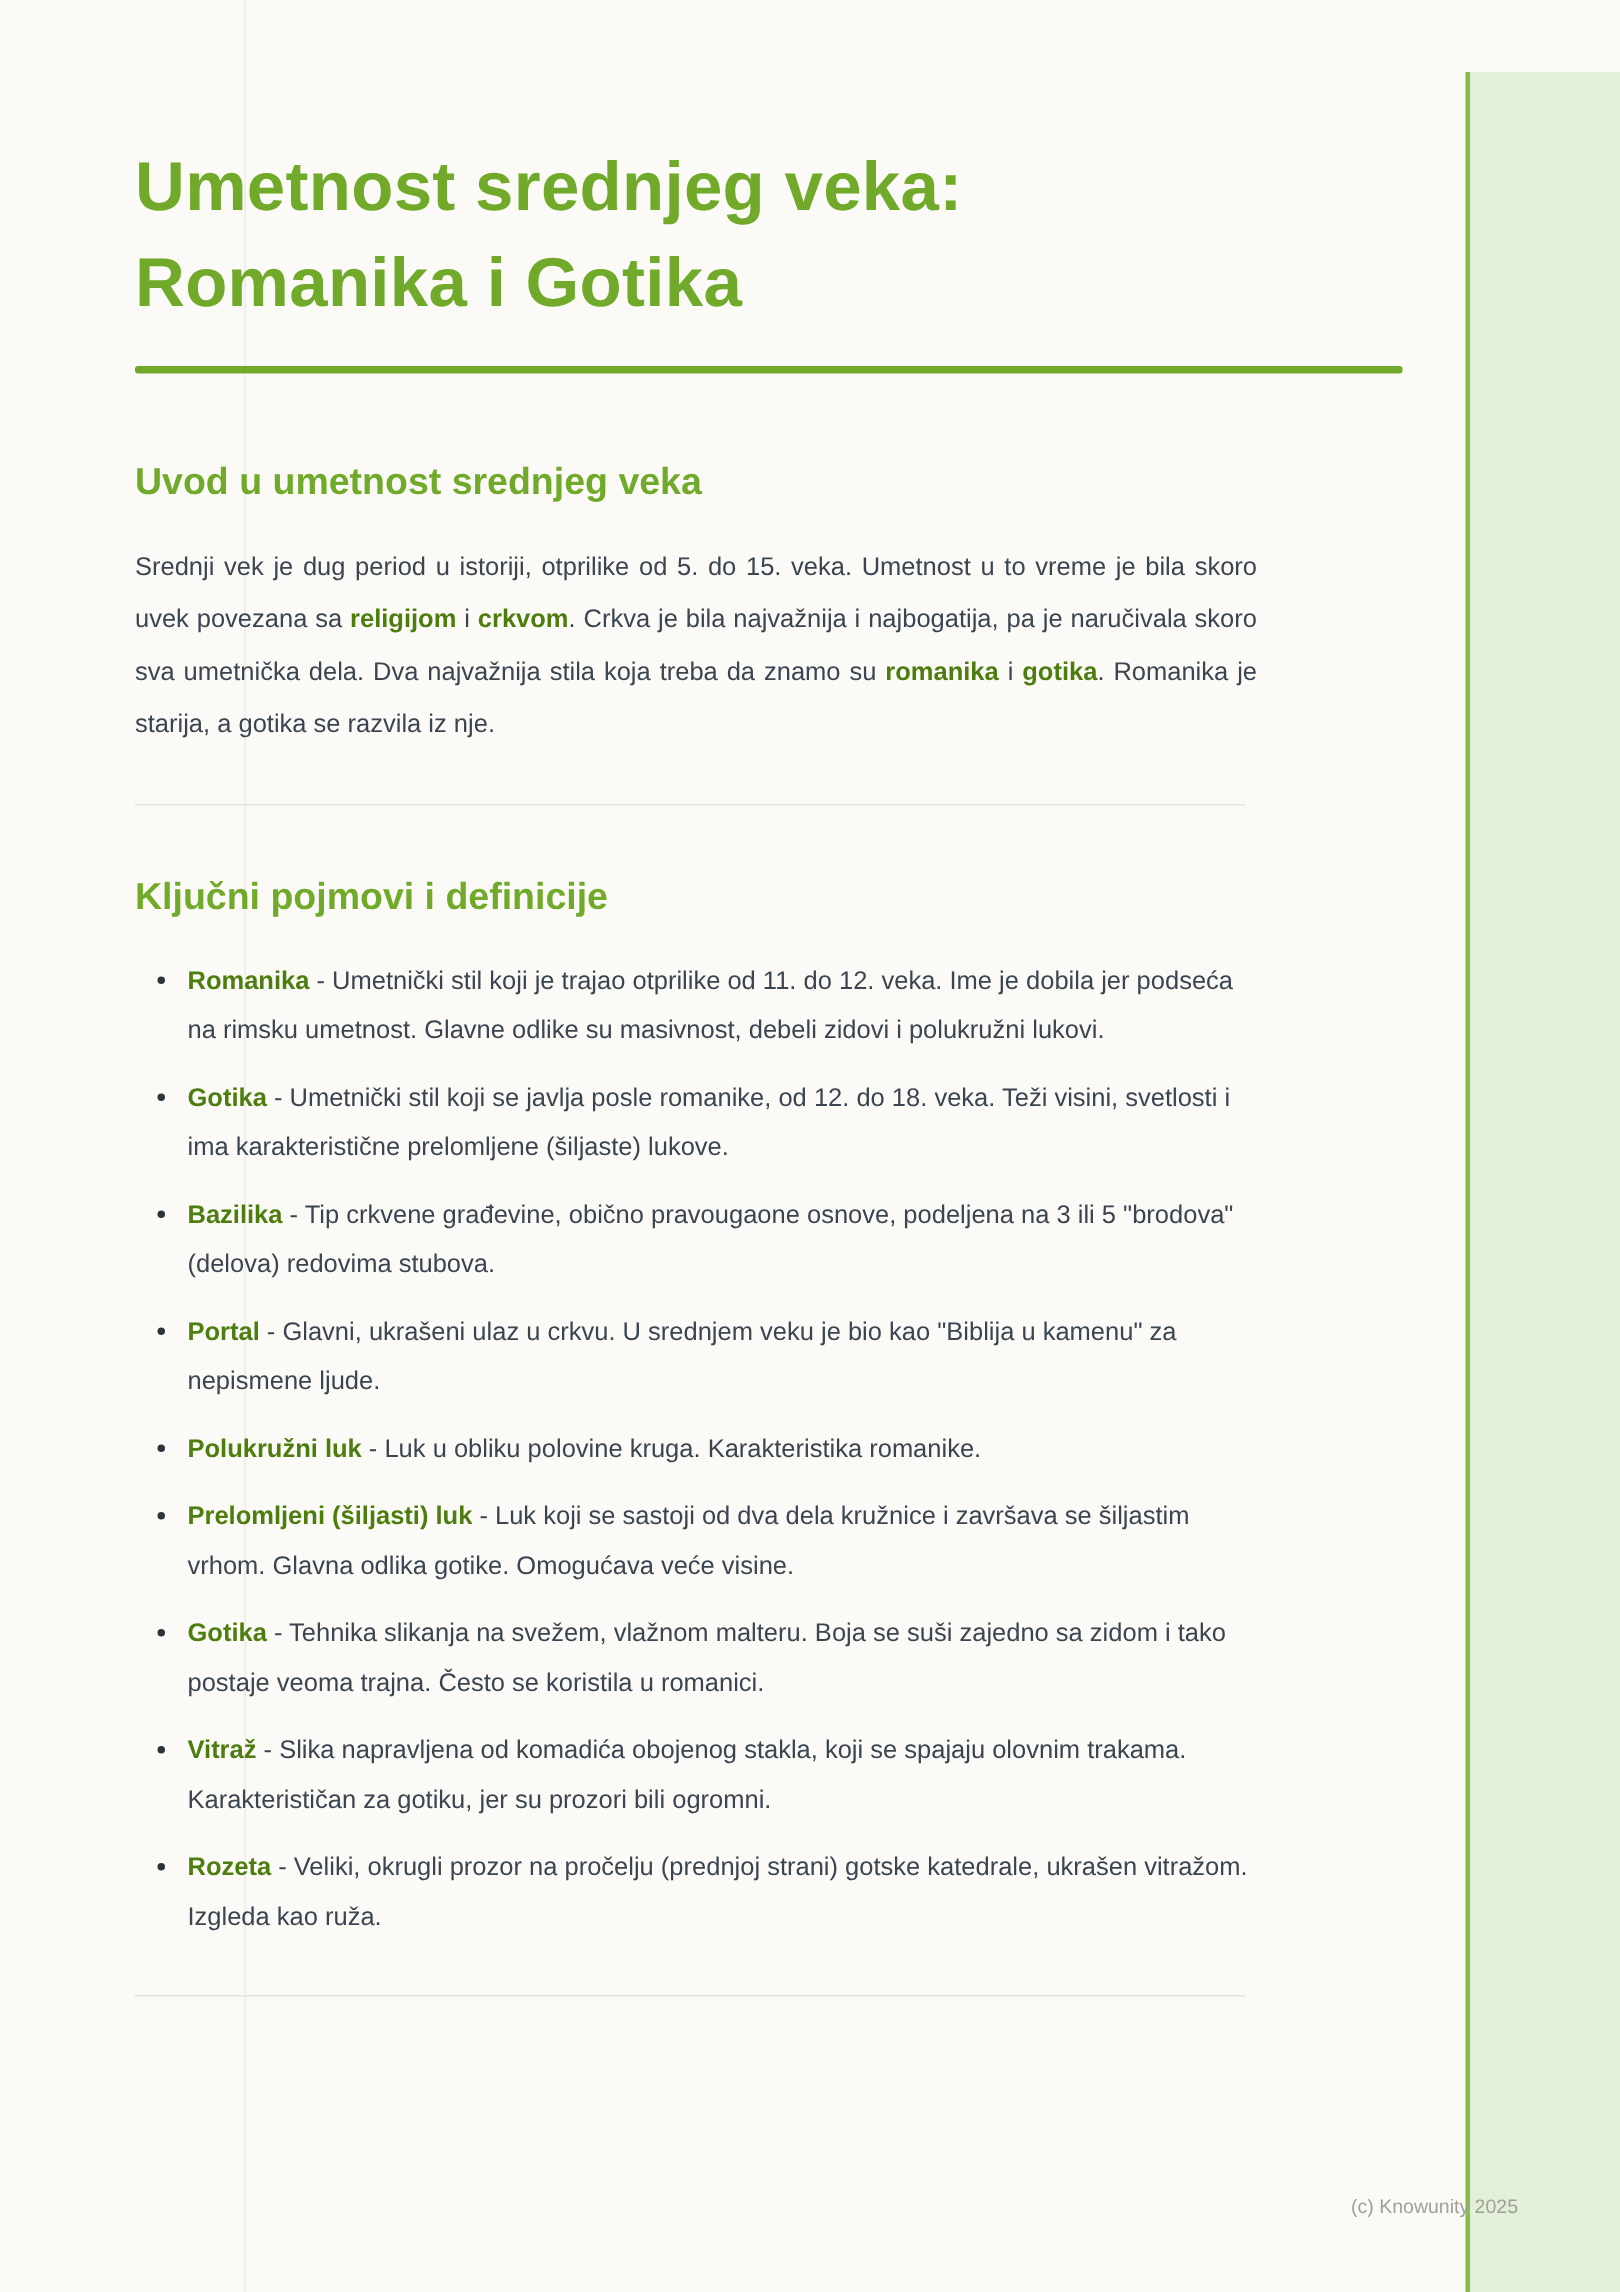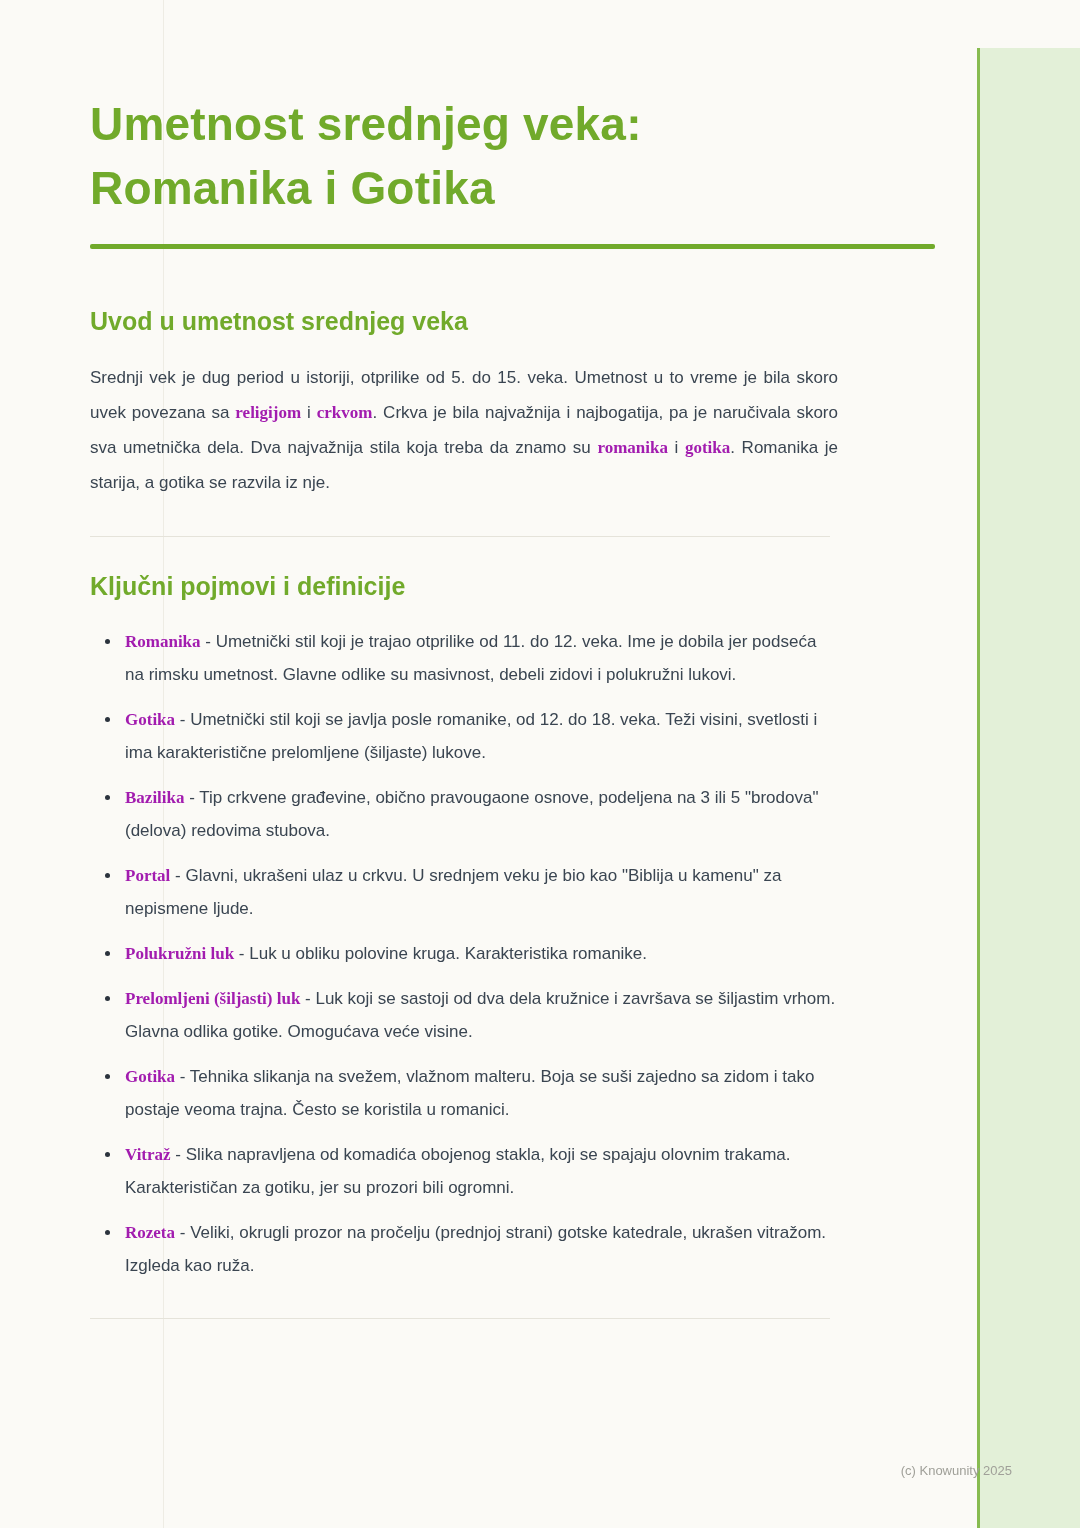--- a/index.html
+++ b/index.html
@@ -49,35 +49,35 @@
     line-height: 35px;
     text-align: justify;
     color: #3a4551;
   }
   hr.divider {
     border: none;
     border-top: 1px solid #e5e3da;
     margin: 36px 0 0 0;
     width: 740px;
   }
-  h2.mt-sm { margin-top: 34px; }
+  h2.mt-sm { margin-top: 46px; }
   ul.terms-list {
     list-style: disc;
     padding-left: 32px;
     margin-top: 12px;
   }
   ul.terms-list li {
     font-size: 17px;
     line-height: 33px;
     margin-bottom: 12px;
     padding-left: 3px;
     color: #3a4551;
   }
   ul.terms-list li::marker { color: #2b333d; }
-  strong { color: #a21caf; font-weight: 700; font-family: Liberation Serif, serif; }
+  strong { color: #4d7c0f; font-weight: 700; }
   .watermark-footer {
     position: absolute;
     right: 68px;
     bottom: 50px;
     font-size: 13px;
     color: #a0a099;
     z-index: 5;
   }
 </style>
 </head>

